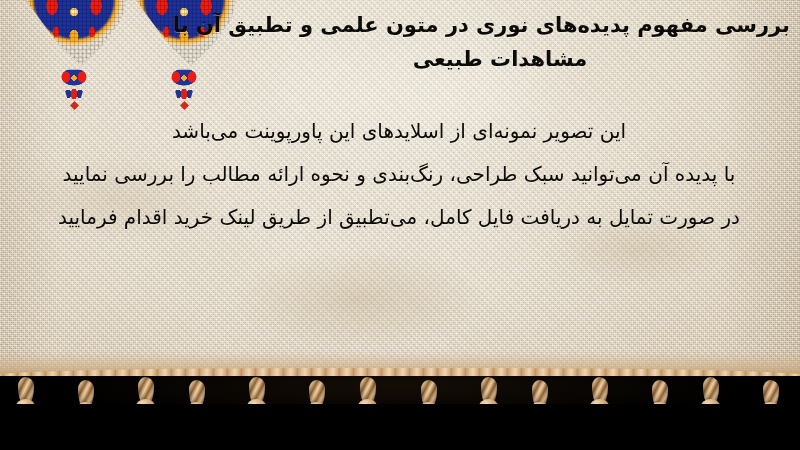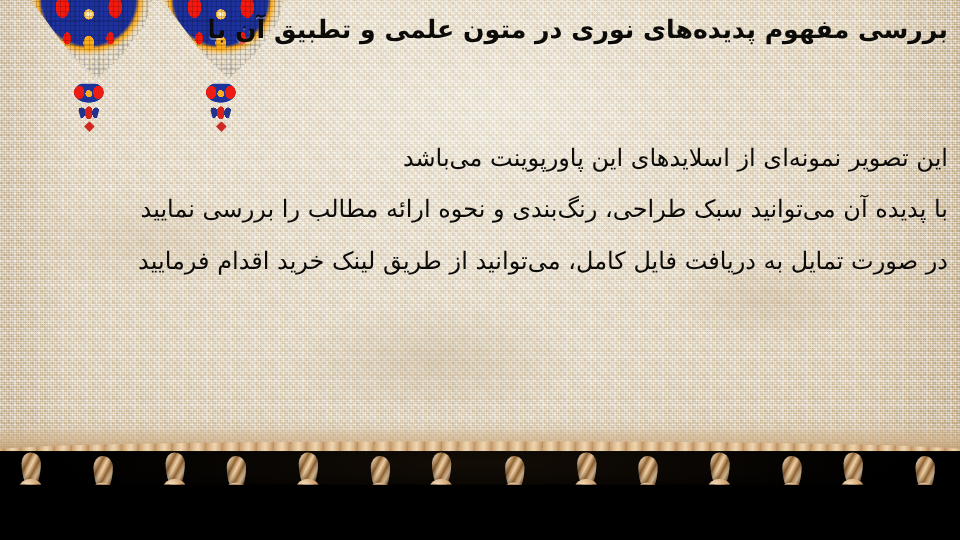--- a/index.html
+++ b/index.html
@@ -253,21 +253,21 @@
     line-height: 34px;
     letter-spacing: 0px;
     text-shadow: 0 1px 0 rgba(255,255,255,0.30);
     white-space: nowrap;
   }
   .body-block {
     position: absolute;
     right: 10px;
     top: 110px;
     width: 782px;
-    text-align: right;
+    text-align: center;
     z-index: 6;
   }
   .body-line {
     font-size: 20px;
     color: #0d0b08;
     line-height: 43px;
     text-shadow: 0 1px 0 rgba(255,255,255,0.26);
     white-space: nowrap;
   }
 </style>
@@ -294,26 +294,27 @@
   <div class="ornament" style="left:128px;">
     <div class="orn-body"></div>
     <div class="orn-pix"></div>
     <div class="orn-drop1"></div>
     <div class="orn-drop2"></div>
     <div class="orn-drop3"></div>
   </div>
 
   <div class="title-block">
     <div class="title-line">بررسی مفهوم پدیده‌های نوری در متون علمی و تطبیق آن با</div>
+    <div class="title-line">مشاهدات طبیعی</div>
   </div>
 
   <div class="body-block">
     <div class="body-line">این تصویر نمونه‌ای از اسلایدهای این پاورپوینت می‌باشد</div>
     <div class="body-line">با پدیده آن می‌توانید سبک طراحی، رنگ‌بندی و نحوه ارائه مطالب را بررسی نمایید</div>
-    <div class="body-line">در صورت تمایل به دریافت فایل کامل، می‌توانید از طریق لینک خرید اقدام فرمایید</div>
+    <div class="body-line">در صورت تمایل به دریافت فایل کامل، می‌تطبیق از طریق لینک خرید اقدام فرمایید</div>
   </div>
 
   <div class="fringe-zone">
     <div id="tassels">
         <div class="tassel" style="left: 12.5714px; top: 1px;">
           <div class="knot"></div>
           <div class="knot-bead"></div>
           <div class="wisp"></div>
         </div>
         <div class="tassel" style="left: 72.7143px; top: 4px;">

